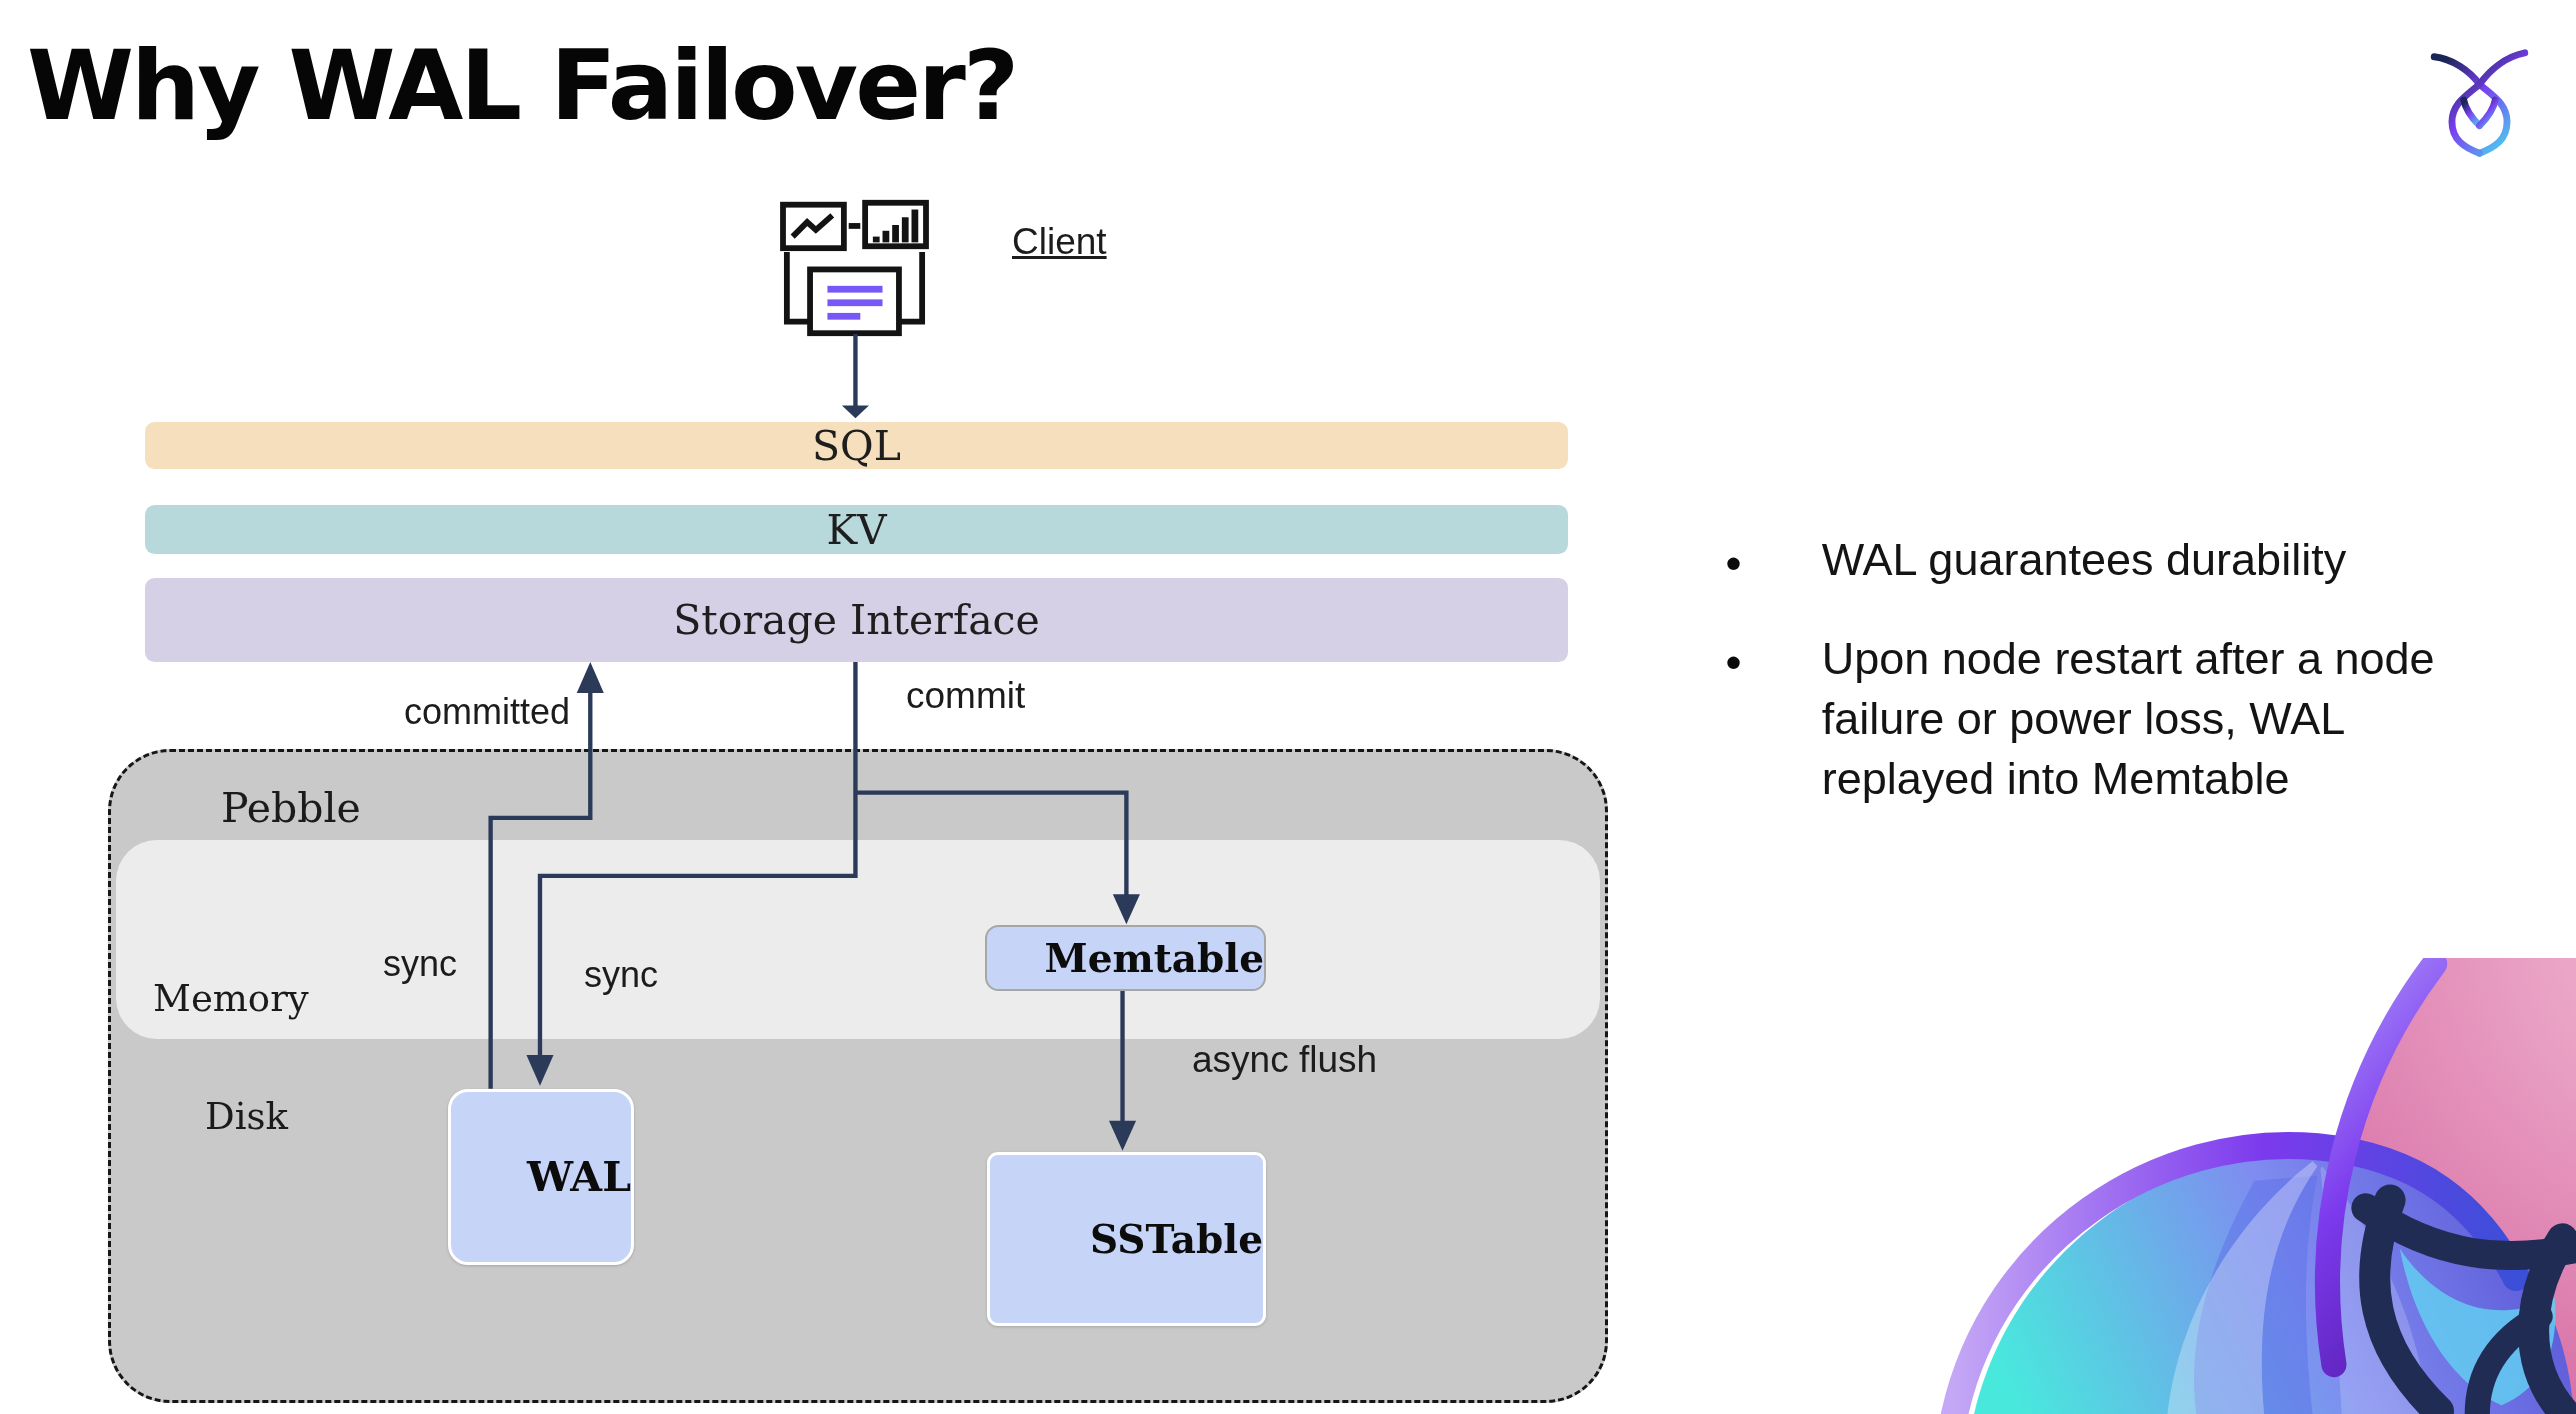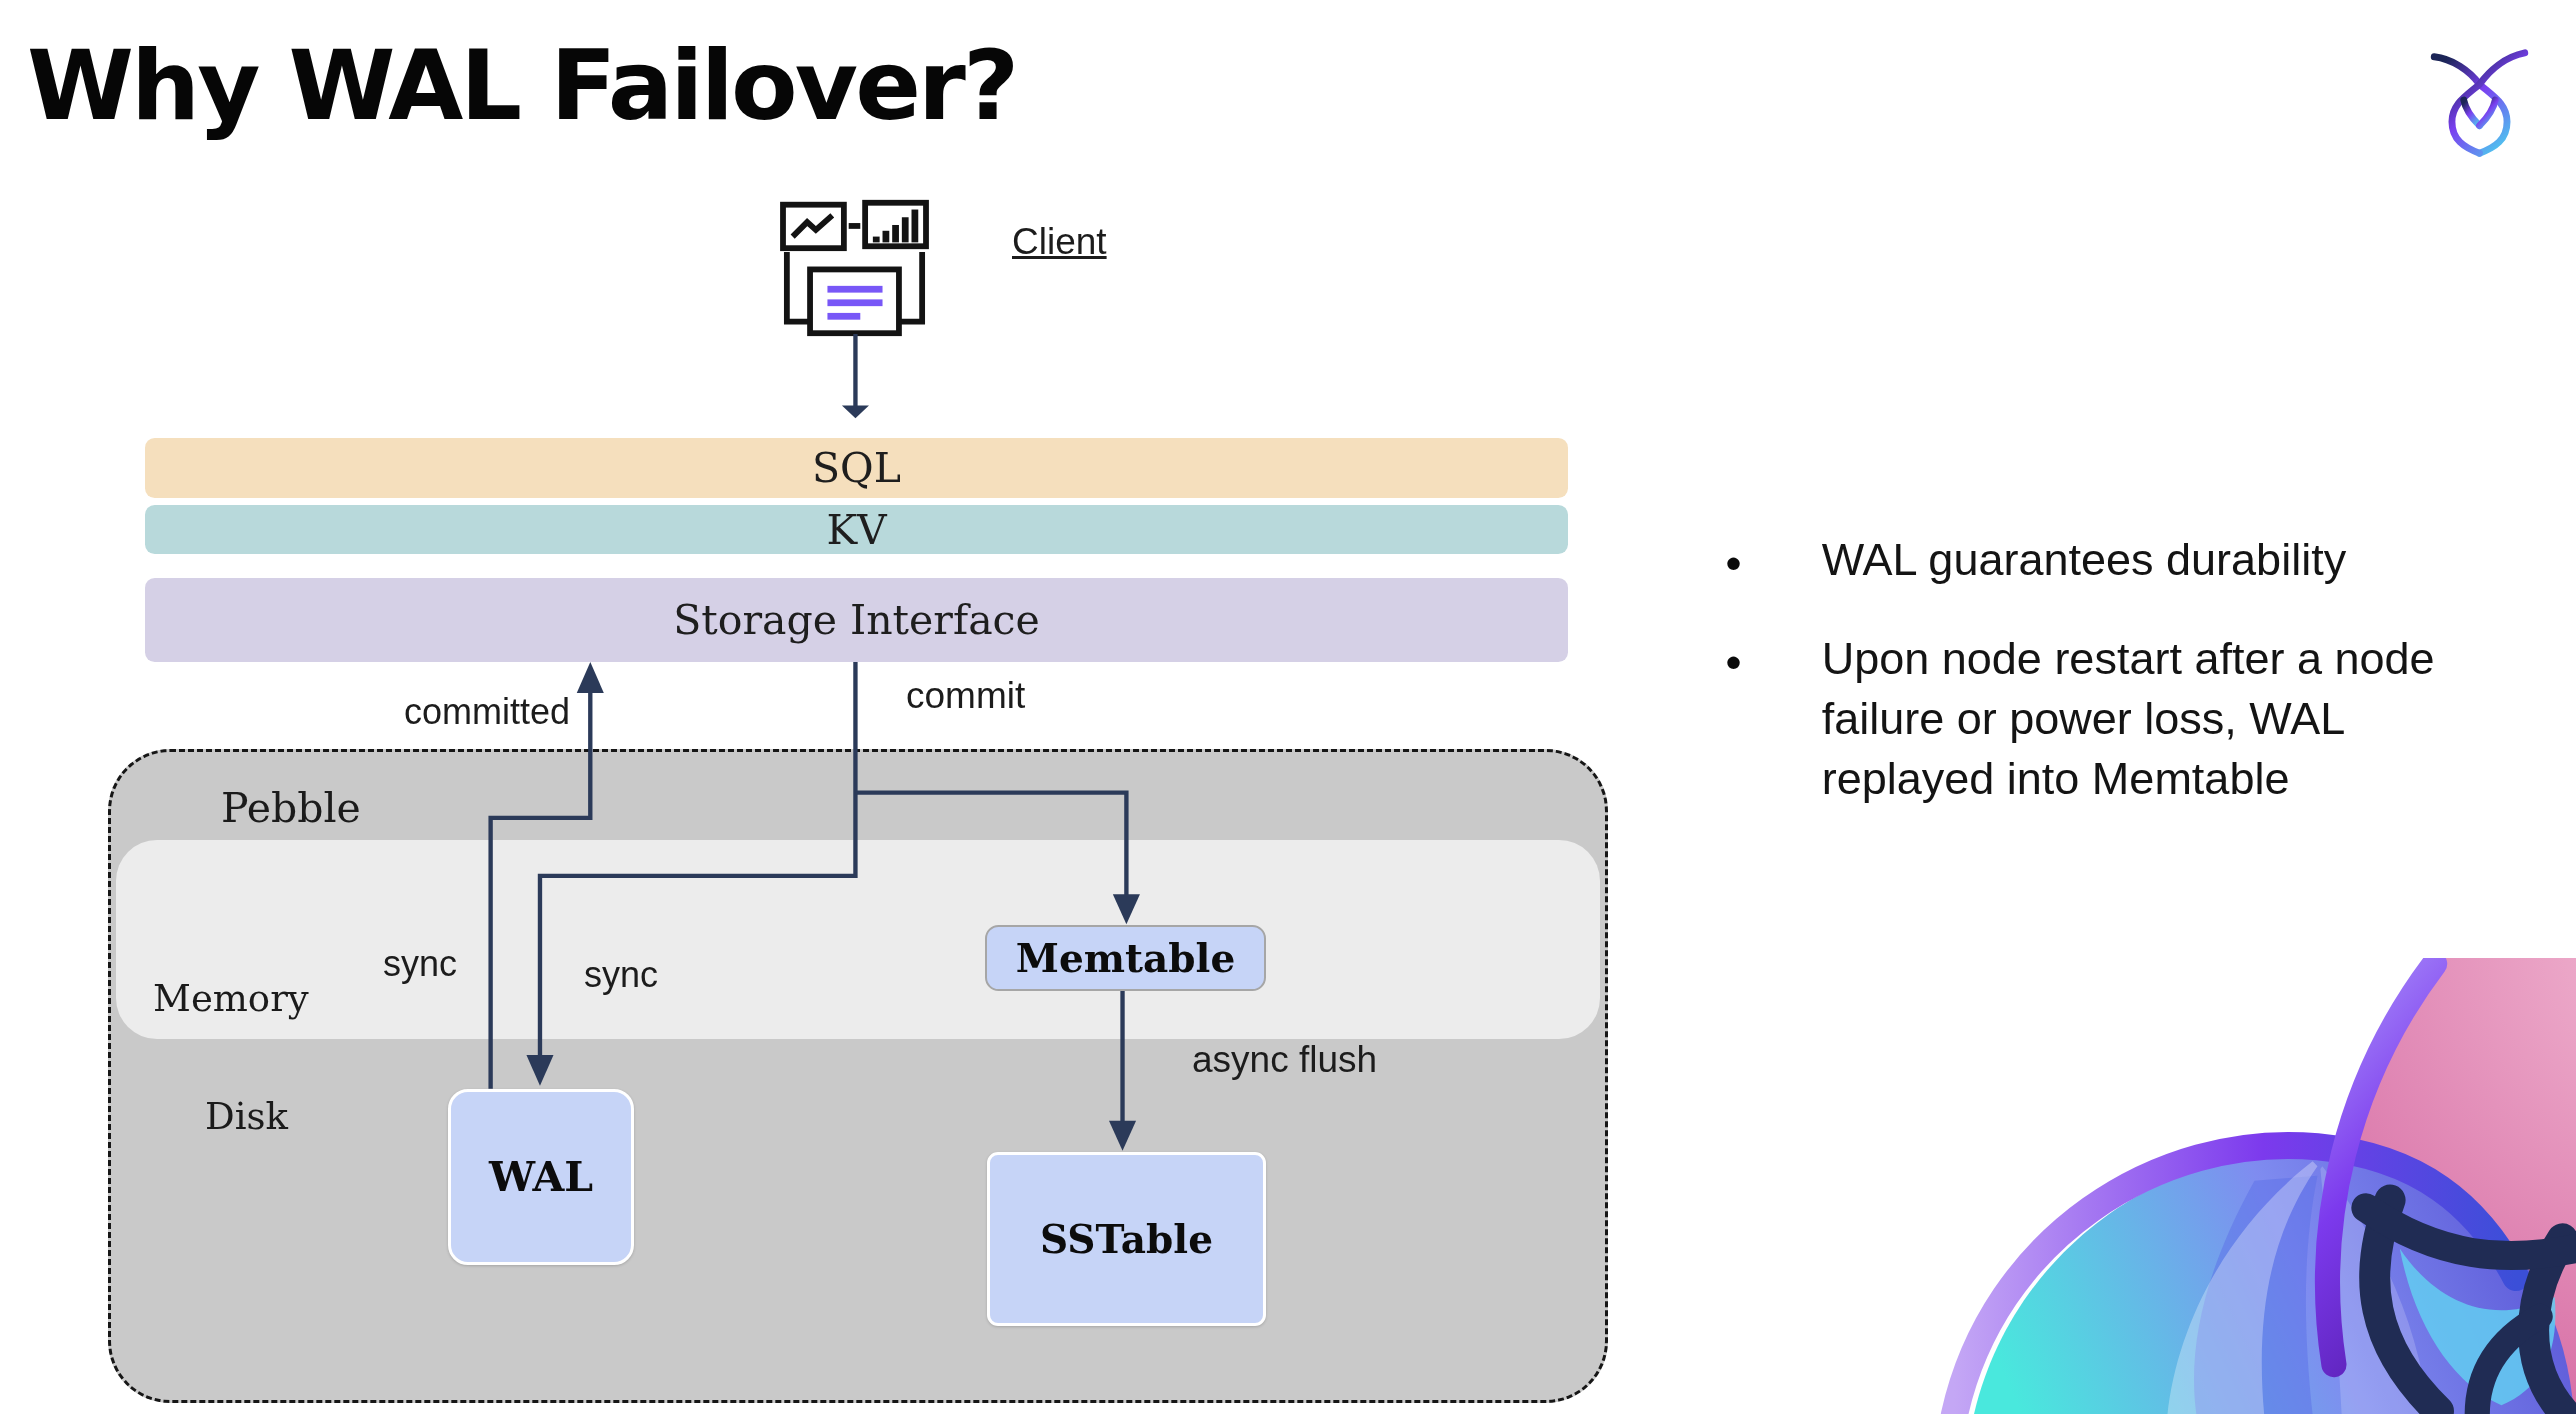--- a/index.html
+++ b/index.html
@@ -8,36 +8,36 @@
 
   
   .title{position:absolute;left:27px;top:29px;width:1355px;
          font-family:"DejaVu Sans",sans-serif;font-weight:bold;
          font-size:97px;letter-spacing:-2.9px;color:#060606;}
 
   
   .bar{position:absolute;left:145px;width:1423px;border-radius:9.7px;
        display:flex;align-items:center;justify-content:center;
        font-family:"DejaVu Serif",serif;font-size:41px;color:#1e1e1e;}
-  .bar.sql{top:438px;height:60px;background:#f5dfbd;}
+  .bar.sql{top:422px;height:47px;background:#f5dfbd;}
   .bar.kv{top:505px;height:49px;background:#b8d9db;}
   .bar.storage{top:578px;height:84px;background:#d5d0e6;}
 
   
   .pebble{position:absolute;left:108px;top:749px;width:1494px;height:648px;
           background:#c9c9c9;border:3.9px dashed #161616;border-radius:62px;}
   .memory-band{position:absolute;left:116px;top:840px;width:1484px;height:199px;
                background:#ececec;border-radius:41px;}
   .region-label{position:absolute;font-family:"DejaVu Serif",serif;color:#1b1b1b;}
   .lbl-pebble{left:221px;top:784px;font-size:41px;}
   .lbl-memory{left:153px;top:977px;font-size:37px;}
   .lbl-disk{left:205px;top:1095px;font-size:37px;}
 
   
-  .node{position:absolute;display:flex;align-items:center;justify-content:center;
+  .node{position:absolute;display:flex;align-items:center;justify-content:flex-end;
         background:#c6d4f7;font-family:"DejaVu Serif",serif;font-weight:bold;color:#0c0c0c;}
   .node.wal{left:448px;top:1089px;width:180px;height:170px;border:3.9px solid #ffffff;
             border-radius:20px;font-size:41px;box-shadow:0 1px 2.9px rgba(0,0,0,.18);}
   .node.memtable{left:985px;top:925px;width:277px;height:62px;border:2.9px solid #a6a6a6;
                  border-radius:13.5px;font-size:39px;}
   .node.sstable{left:987px;top:1152px;width:273px;height:168px;border:3.9px solid #ffffff;
                 border-radius:11px;font-size:39px;box-shadow:0 1px 2.9px rgba(0,0,0,.18);}
 
   
   .edge-label{position:absolute;font-family:"Liberation Sans",sans-serif;color:#1c1c1c;}

